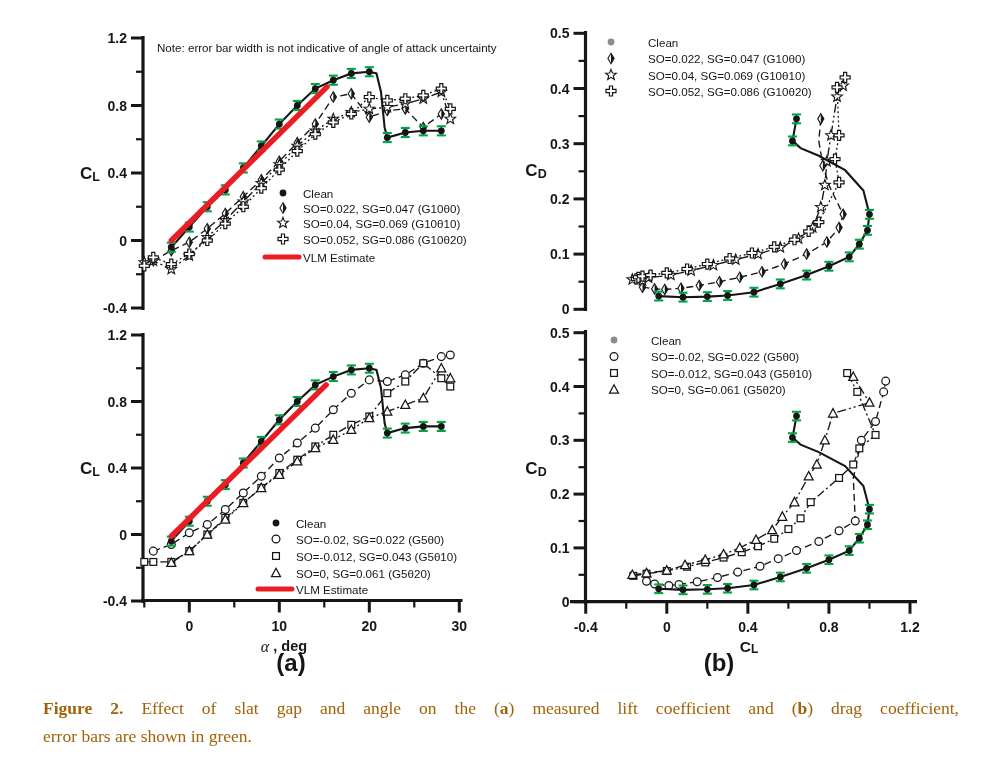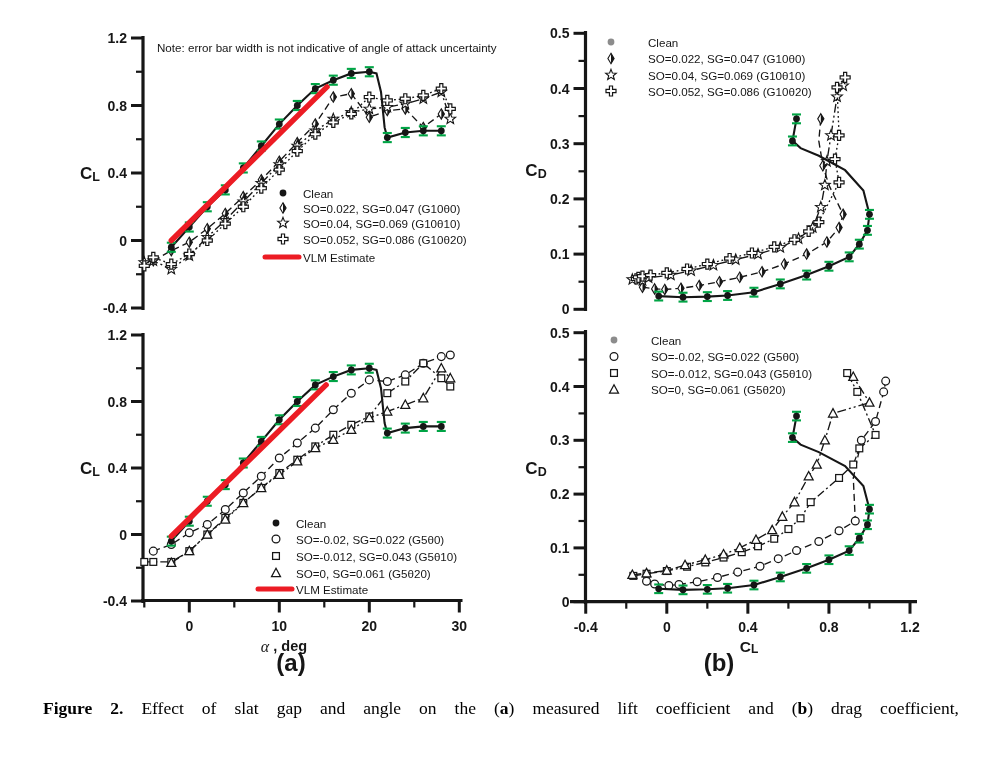--- a/index.html
+++ b/index.html
@@ -1,20 +1,20 @@
 <!DOCTYPE html>
 <html><head>
 <meta charset="utf-8">
 <style>
   html,body{margin:0;padding:0;background:#ffffff;}
   .page{position:relative;width:1000px;height:759px;background:#ffffff;overflow:hidden;
         font-family:"Liberation Sans",sans-serif;}
   .charts-svg{position:absolute;left:0;top:0;}
   svg text{font-family:"Liberation Sans",sans-serif;fill:#161616;}
-  .caption{position:absolute;left:43px;top:694px;width:916px;color:#000000;
+  .caption{position:absolute;left:43px;top:694px;width:916px;color:#a16207;
            font-family:"Liberation Serif",serif;font-size:17.5px;line-height:28px;}
   .caption .l1{text-align:justify;text-align-last:justify;}
   .cap-b{font-weight:bold;}
 </style>
 </head>
 <body>
 
 <div class="page">
   <svg class="charts-svg" id="charts" width="1000" height="692" viewBox="0 0 1000 692">
       <g>
@@ -1302,14 +1302,15 @@
             <path d="M0,-4.8L4.5,3.6L-4.5,3.6Z" fill="#fff" stroke="#161616" stroke-width="1.25"></path>
           </g>
           <text x="651" y="389.5" dominant-baseline="central" font-size="11.6">SO=0, SG=0.061 (G5θ20)</text>
         </g>
         <text x="719" y="671" text-anchor="middle" font-size="24" font-weight="bold" font-family="&quot;Liberation Serif&quot;,serif" fill="#1b1b24">(b)</text>
       </g>
     </svg>
 
   <div class="caption">
     <div class="l1"><span class="cap-b">Figure 2.</span><span> Effect of slat gap and angle on the (</span><span class="cap-b">a</span><span>) measured lift coefficient and (</span><span class="cap-b">b</span><span>) drag coefficient,</span></div>
+    <div class="l2">error bars are shown in green.</div>
   </div>
 </div>
 
 </body></html>

